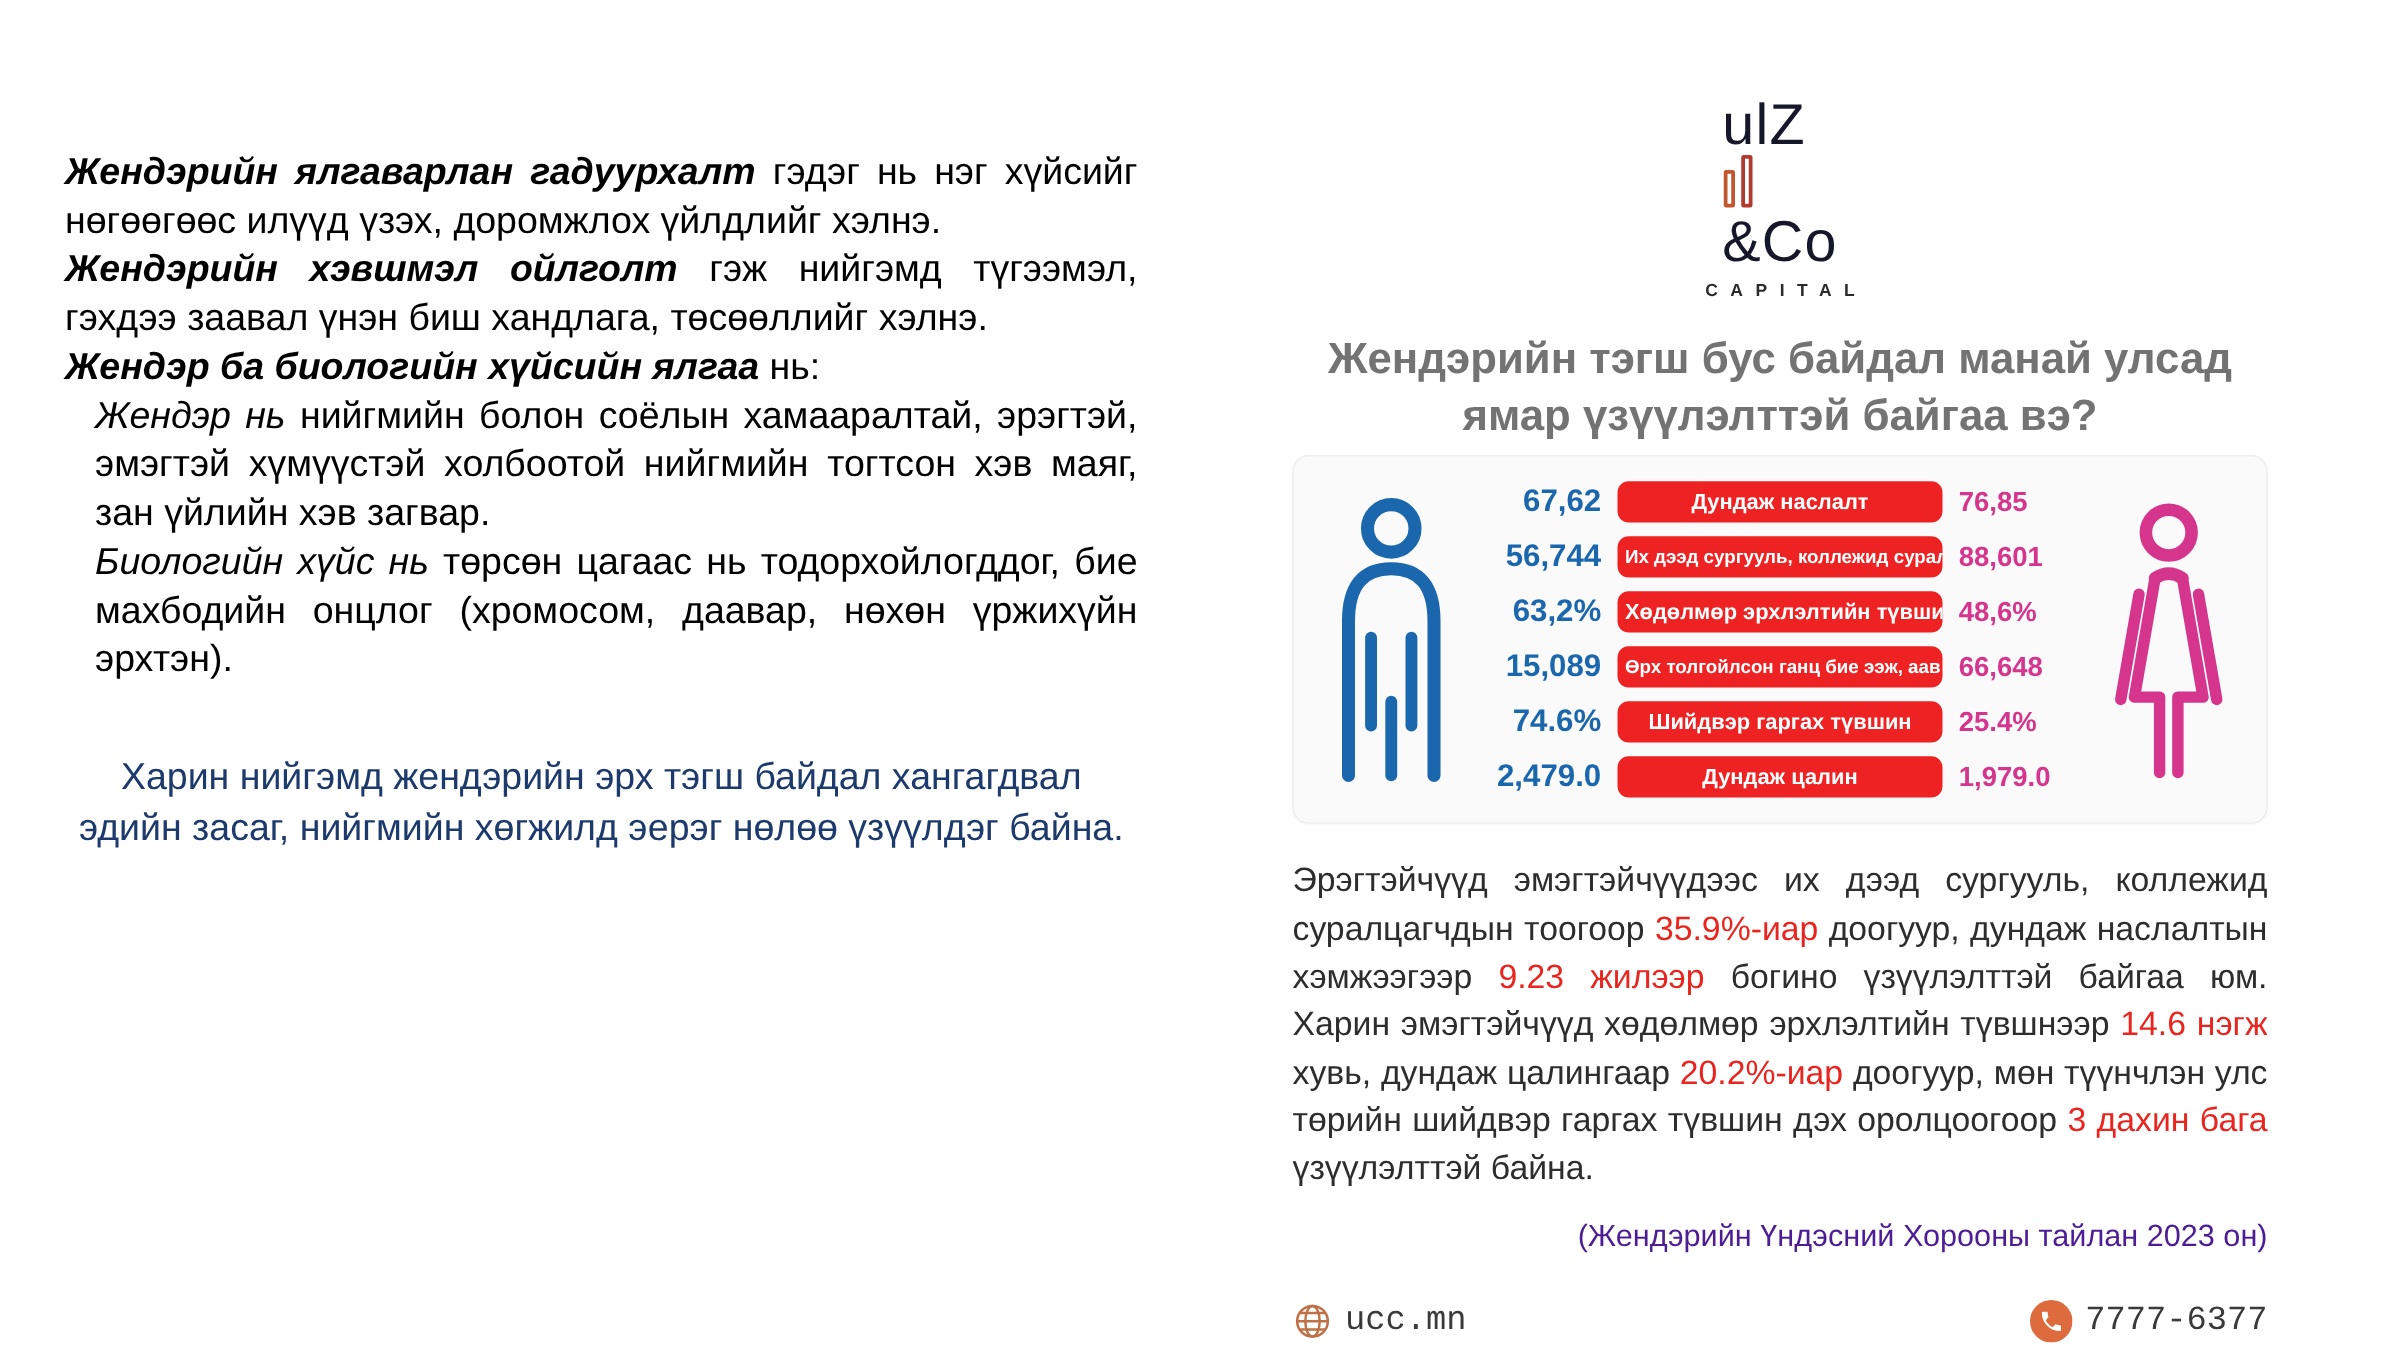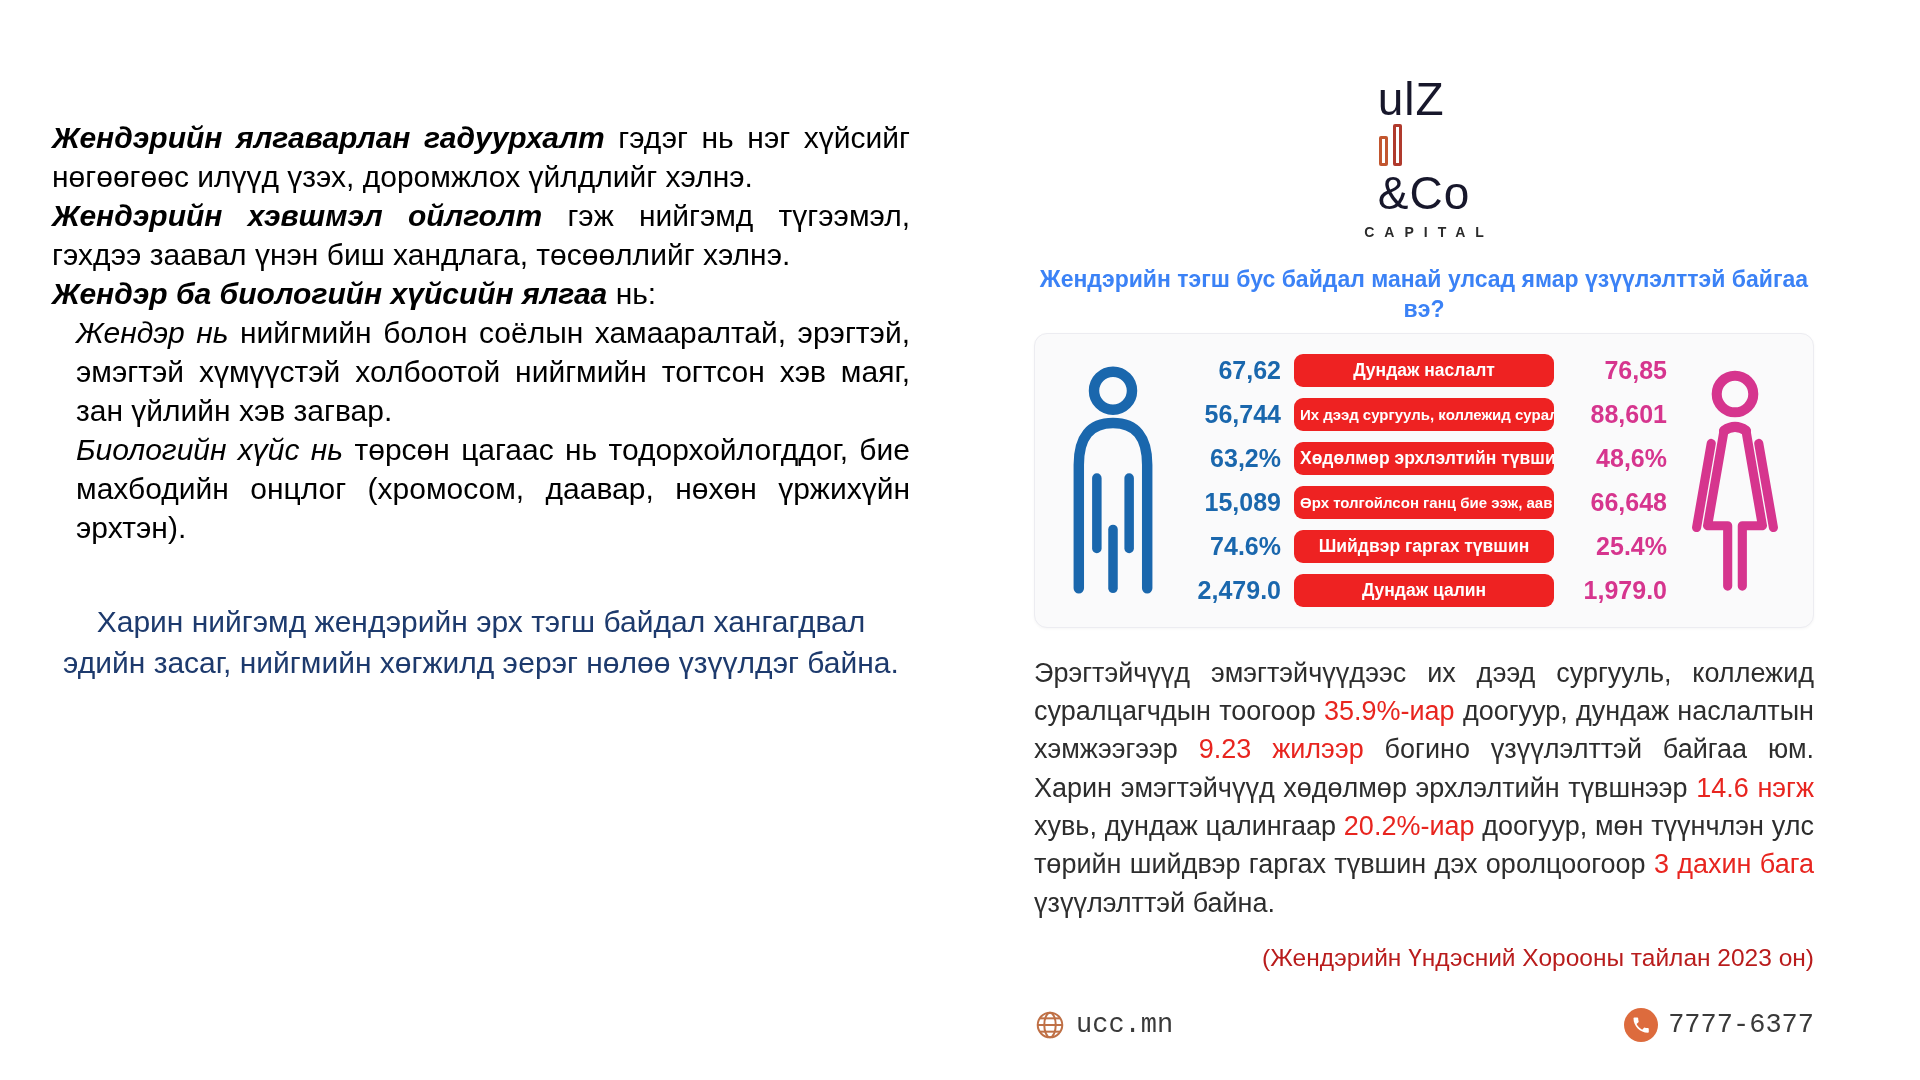--- a/index.html
+++ b/index.html
@@ -18,37 +18,37 @@
   
   .right-col { position:absolute; left:1034px; top:76px; width:780px; }
   .logo { display:flex; flex-direction:column; align-items:center; }
   .logo-row { display:flex; align-items:flex-start; gap:2px;flex-direction:column; }
   .logo-text { font-size:46px; color:#17172b; letter-spacing:1px; line-height:1; }
   .logo-bars { display:inline-flex; align-items:flex-end; gap:5px; margin:0 3px 2px 1px; }
   .logo-bars .bar1 { width:9px; height:30px; border:3px solid #c2562f; border-radius:2px; }
   .logo-bars .bar2 { width:9px; height:42px; border:3px solid #b03a2d; border-radius:2px; }
   .logo-sub { margin-top:8px; font-size:14px; letter-spacing:10px; color:#2b2b2b; font-weight:bold; text-indent:10px; }
 
-  .info-title { margin-top:24px; font-size:23px; font-weight:bold; color:#3b82f6; text-align:center; line-height:1.32; }
+  .info-title { margin-top:24px; font-size:35px; font-weight:bold; color:#737373; text-align:center; line-height:1.32; }
 
   .card { margin-top:8px; background:#fafafb; border:1px solid #ececf1; border-radius:13px;
           padding:20px 14px; display:flex; align-items:center; gap:4px;
           box-shadow:0 1px 3px rgba(0,0,0,0.04); }
   .icon-wrap { flex:0 0 128px; display:flex; justify-content:center; align-items:center; }
   .rows { flex:1; display:flex; flex-direction:column; gap:11px; min-width:0; }
   .row { display:flex; align-items:center; gap:13px; }
   .val-male { flex:0 0 100px; text-align:right; color:#1a67ad; font-weight:bold; font-size:25px; white-space:nowrap; }
   .stat-bar { flex:1; background:#ee2222; border-radius:9px; color:#fff; font-weight:bold;
          text-align:center; padding:6px 6px; font-size:17.5px; white-space:nowrap; overflow:hidden; }
   .stat-bar.bar-small { font-size:15px; padding-top:8px; padding-bottom:8px; }
-  .val-female { flex:0 0 100px; text-align:right; color:#d6358e; font-weight:bold; font-size:25px; white-space:nowrap; }
+  .val-female { flex:0 0 100px; text-align:left; color:#d6358e; font-weight:bold; font-size:22px; white-space:nowrap; }
 
   .body-para { margin-top:26px; font-size:27px; line-height:1.42; text-align:justify; color:#2d2d2d; }
   .red { color:#e8251f; }
-  .citation { margin-top:22px; text-align:right; font-size:24.5px; color:#b91c1c; }
+  .citation { margin-top:22px; text-align:right; font-size:24.5px; color:#4c1d95; }
 
   .footer { margin-top:36px; display:flex; justify-content:space-between; align-items:center;font-family:Liberation Mono, monospace; }
   .footer-item { display:flex; align-items:center; gap:10px; font-size:27px; color:#3a3a3a; }
   .footer-item svg { display:block; }
 </style>
 </head>
 <body>
 
 <div class="page">
 

